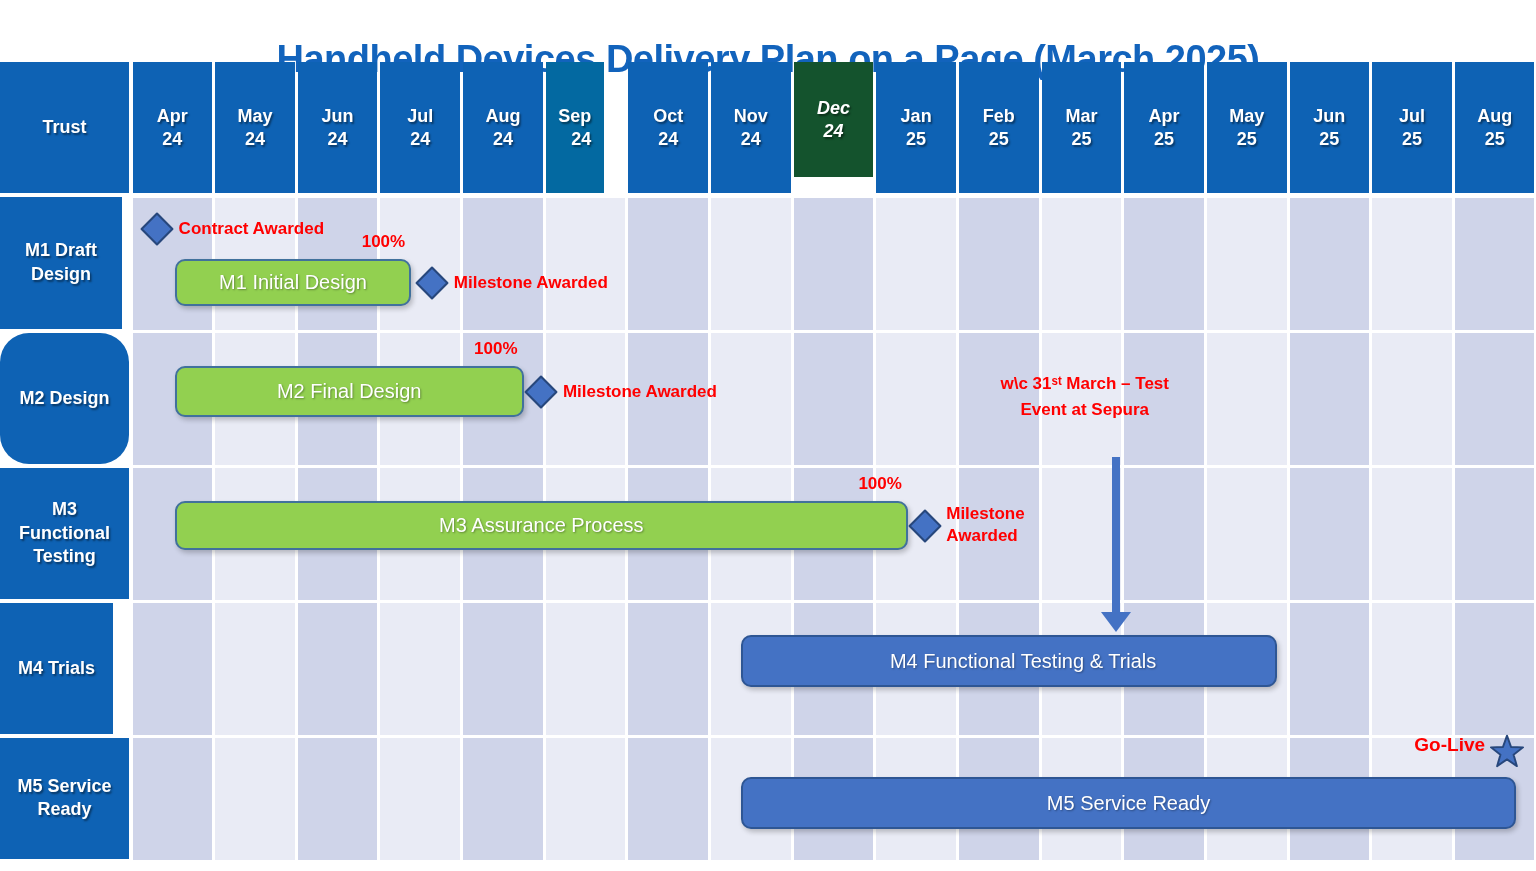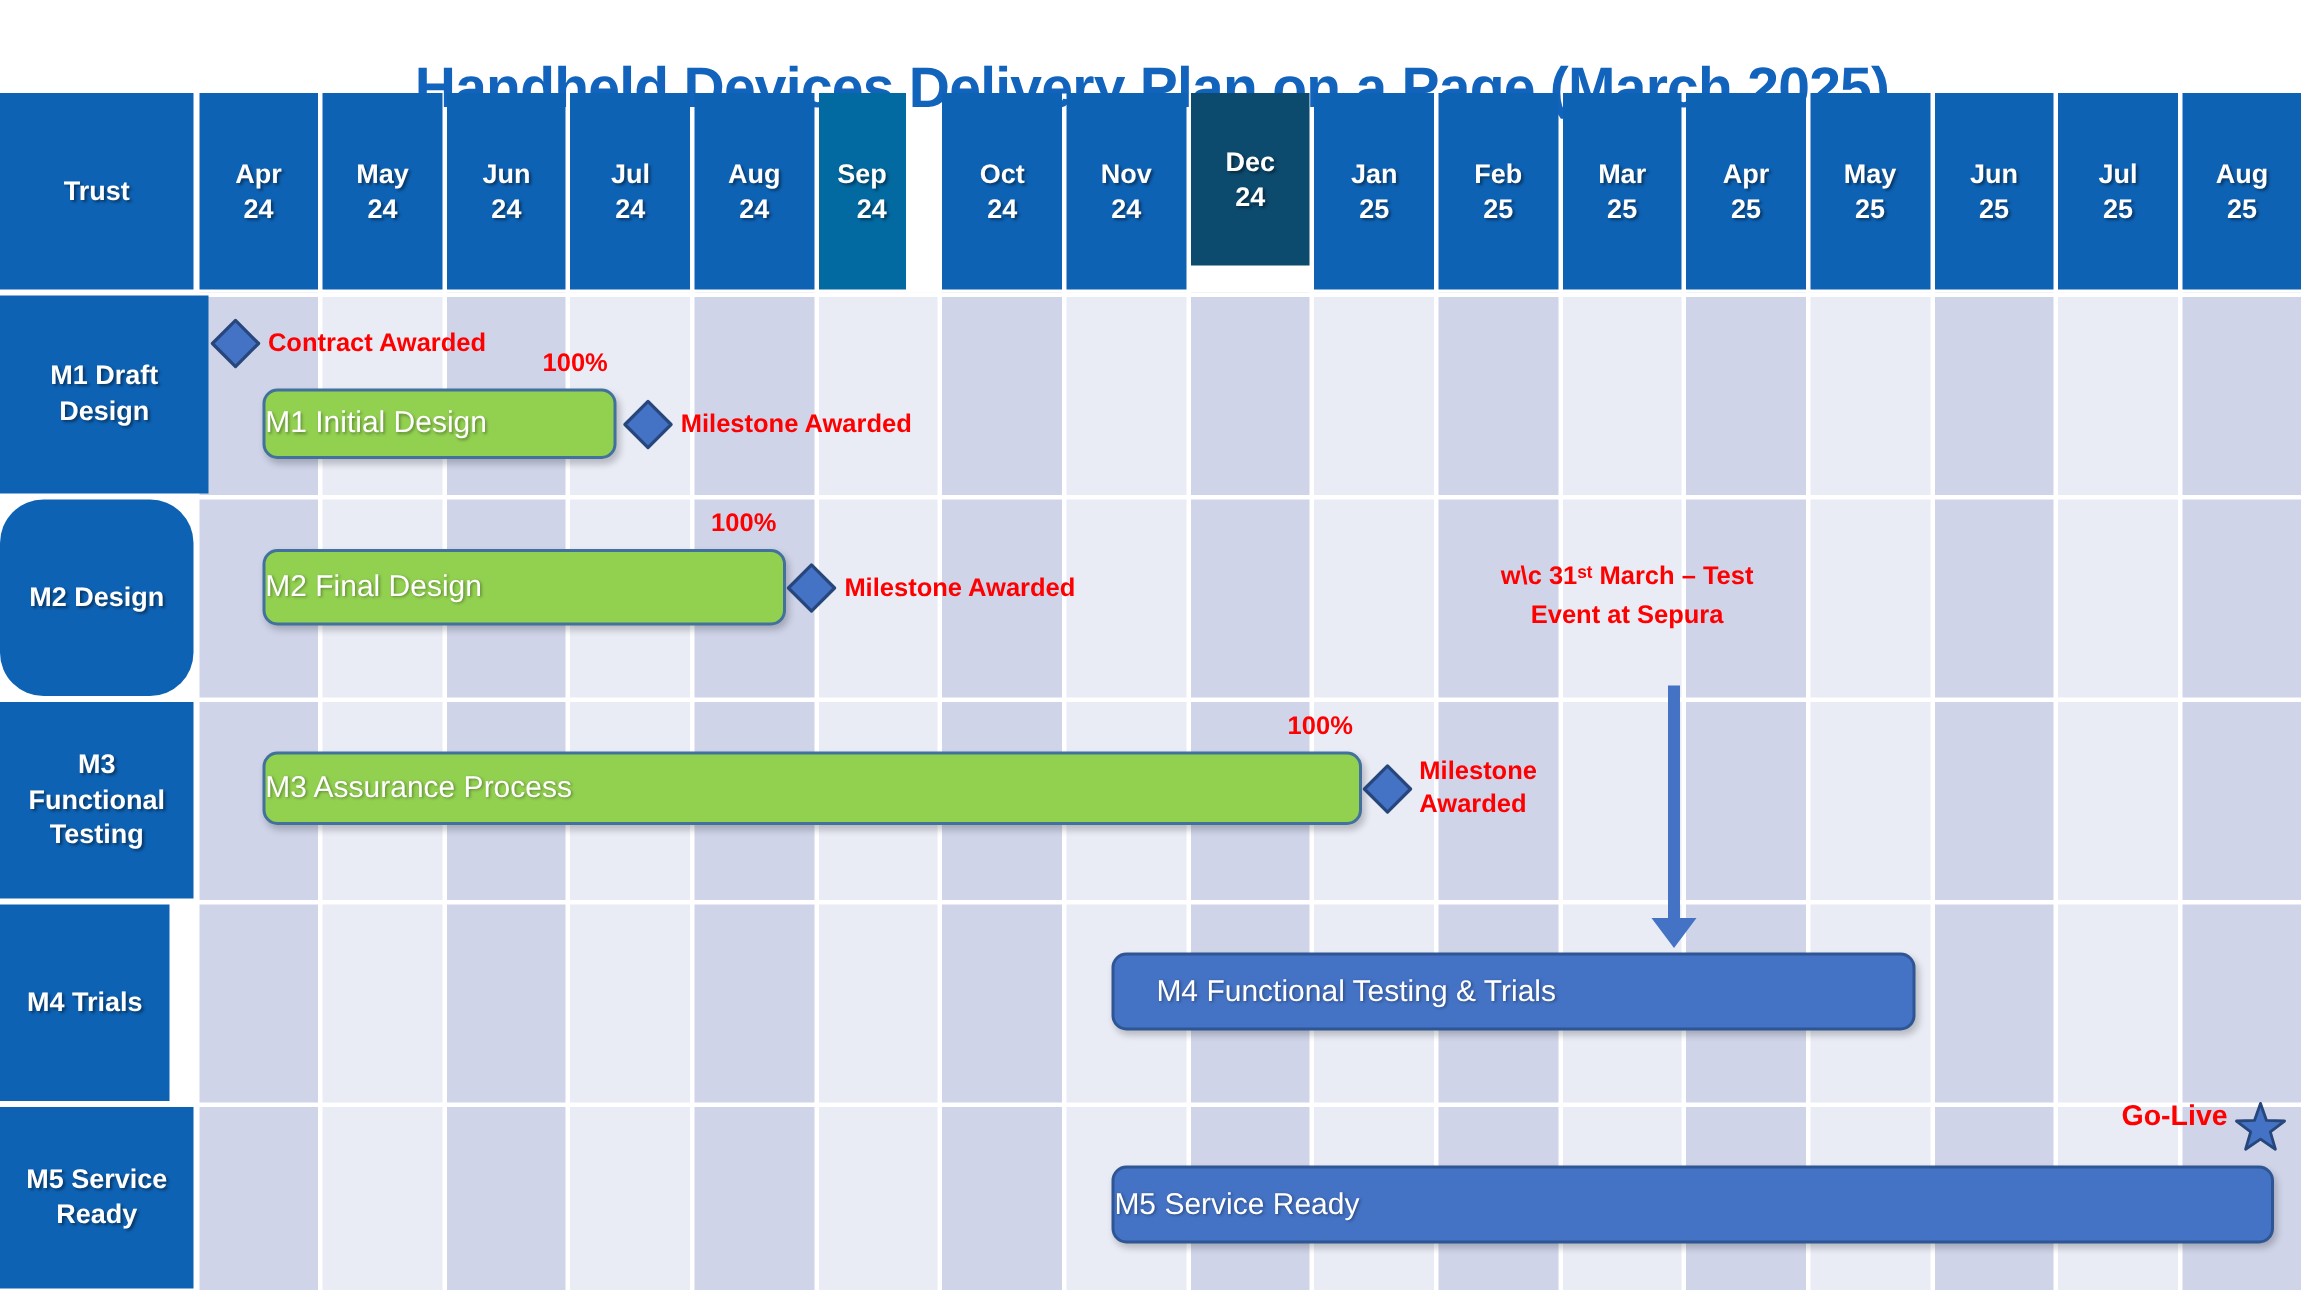--- a/index.html
+++ b/index.html
@@ -8,21 +8,21 @@
   #title{position:absolute;left:0;top:6px;width:1536px;text-align:center;
          font-size:38px;font-weight:bold;letter-spacing:-0.5px;}
   .hdr-cell{position:absolute;display:flex;align-items:center;justify-content:center;
             color:#fff;font-weight:bold;font-size:18px;text-align:center;line-height:1.25;
             text-shadow:1.5px 1.5px 2px rgba(0,0,0,0.45);}
   .stripe{position:absolute;}
   .rowlabel{position:absolute;display:flex;align-items:center;justify-content:center;
             color:#fff;font-weight:bold;font-size:18px;text-align:center;line-height:1.3;
             text-shadow:1.5px 1.5px 2px rgba(0,0,0,0.45);padding:0 8px;box-sizing:border-box;}
   .rowsep{position:absolute;background:#ffffff;}
-  .bar{position:absolute;border-radius:10px;display:flex;align-items:center;justify-content:flex-start;
+  .bar{position:absolute;border-radius:10px;display:flex;align-items:center;justify-content:center;
        color:#fff;font-size:20px;box-sizing:border-box;border:2px solid;
        text-shadow:1px 1px 2px rgba(0,0,0,0.35);box-shadow:2px 3px 5px rgba(0,0,0,0.22);}
   .redtxt{position:absolute;font-weight:bold;font-size:17px;line-height:1.3;white-space:nowrap;}
   .redtxt.wrap{white-space:normal;}
   .progress{position:absolute;font-weight:bold;font-size:17px;text-align:right;}
   .note{position:absolute;text-align:center;font-weight:bold;font-size:17px;line-height:1.55;}
   .arrow-shaft{position:absolute;}
   .arrow-head{position:absolute;width:0;height:0;}
   svg{display:block;}
 </style>
@@ -50,21 +50,21 @@
       </div>
       <div class="hdr-cell" style="position: absolute; left: 545.735px; top: 62px; width: 58px; height: 131px; background: #0369a1; text-align: right;">
         <span>Sep<br>24</span>
       </div>
       <div class="hdr-cell" style="position: absolute; left: 628.382px; top: 62px; width: 79.6471px; height: 131px; background: rgb(14, 98, 180);">
         <span>Oct<br>24</span>
       </div>
       <div class="hdr-cell" style="position: absolute; left: 711.029px; top: 62px; width: 79.6471px; height: 131px; background: rgb(14, 98, 180);">
         <span>Nov<br>24</span>
       </div>
-      <div class="hdr-cell" style="position: absolute; left: 793.676px; top: 62px; width: 79.6471px; height: 115px; background: #0c4a6e;">
+      <div class="hdr-cell" style="position: absolute; left: 793.676px; top: 62px; width: 79.6471px; height: 115px; background: #14532d; font-style: italic;">
         <span>Dec<br>24</span>
       </div>
       <div class="hdr-cell" style="position: absolute; left: 876.324px; top: 62px; width: 79.6471px; height: 131px; background: rgb(14, 98, 180);">
         <span>Jan<br>25</span>
       </div>
       <div class="hdr-cell" style="position: absolute; left: 958.971px; top: 62px; width: 79.6471px; height: 131px; background: rgb(14, 98, 180);">
         <span>Feb<br>25</span>
       </div>
       <div class="hdr-cell" style="position: absolute; left: 1041.62px; top: 62px; width: 79.6471px; height: 131px; background: rgb(14, 98, 180);">
         <span>Mar<br>25</span>
@@ -99,21 +99,21 @@
       <div class="stripe" style="position: absolute; left: 1124.26px; top: 195px; width: 79.6471px; height: 665px; background: rgb(207, 212, 233);"></div>
       <div class="stripe" style="position: absolute; left: 1206.91px; top: 195px; width: 79.6471px; height: 665px; background: rgb(233, 235, 245);"></div>
       <div class="stripe" style="position: absolute; left: 1289.56px; top: 195px; width: 79.6471px; height: 665px; background: rgb(207, 212, 233);"></div>
       <div class="stripe" style="position: absolute; left: 1372.21px; top: 195px; width: 79.6471px; height: 665px; background: rgb(233, 235, 245);"></div>
       <div class="stripe" style="position: absolute; left: 1454.85px; top: 195px; width: 79.6471px; height: 665px; background: rgb(207, 212, 233);"></div>
       <div class="rowsep" style="position: absolute; left: 131px; top: 195px; width: 1405px; height: 3px;"></div>
       <div class="rowsep" style="position: absolute; left: 131px; top: 330px; width: 1405px; height: 3px;"></div>
       <div class="rowsep" style="position: absolute; left: 131px; top: 465px; width: 1405px; height: 3px;"></div>
       <div class="rowsep" style="position: absolute; left: 131px; top: 600px; width: 1405px; height: 3px;"></div>
       <div class="rowsep" style="position: absolute; left: 131px; top: 735px; width: 1405px; height: 3px;"></div>
-      <div class="rowlabel" style="position: absolute; left: 0px; top: 196.5px; width: 139px; height: 132px; background: rgb(14, 98, 180);">M1 Draft Design</div>
+      <div class="rowlabel" style="position: absolute; left: 0px; top: 196.5px; width: 122px; height: 132px; background: rgb(14, 98, 180);">M1 Draft Design</div>
       <div class="rowlabel" style="position: absolute; left: 0px; top: 333px; width: 129px; height: 130.5px; background: rgb(14, 98, 180); border-radius: 29px;">M2 Design</div>
       <div class="rowlabel" style="position: absolute; left: 0px; top: 468px; width: 129px; height: 130.5px; background: rgb(14, 98, 180);">M3 Functional Testing</div>
       <div class="rowlabel" style="position: absolute; left: 0px; top: 603px; width: 113px; height: 130.5px; background: rgb(14, 98, 180);">M4 Trials</div>
       <div class="rowlabel" style="position: absolute; left: 0px; top: 738px; width: 129px; height: 120.5px; background: rgb(14, 98, 180);">M5 Service Ready</div>
       <div class="bar" style="position: absolute; left: 174.803px; top: 259px; width: 236.371px; height: 47px; background: rgb(146, 208, 80); border-color: rgb(65, 113, 156);">
         <span>M1 Initial Design</span>
       </div>
       <div class="progress" style="position: absolute; left: 345.174px; top: 232px; width: 60px; height: 22px; color: rgb(255, 0, 0);">100%</div>
       <div style="position: absolute; left: 139.621px; top: 212px; width: 34px; height: 34px;">
         <svg width="34" height="34" viewBox="0 0 32 32">

